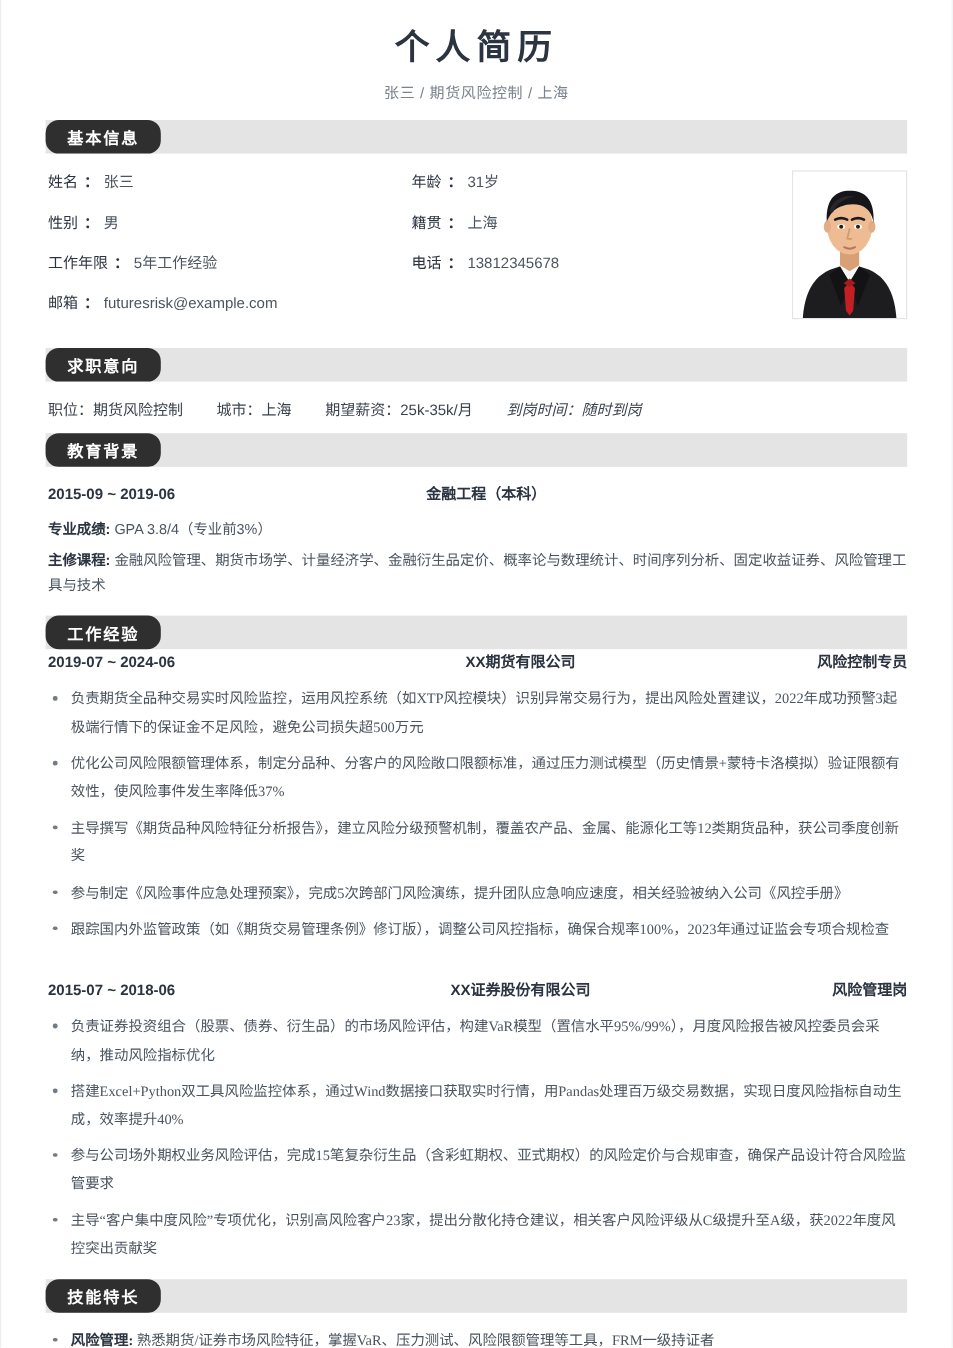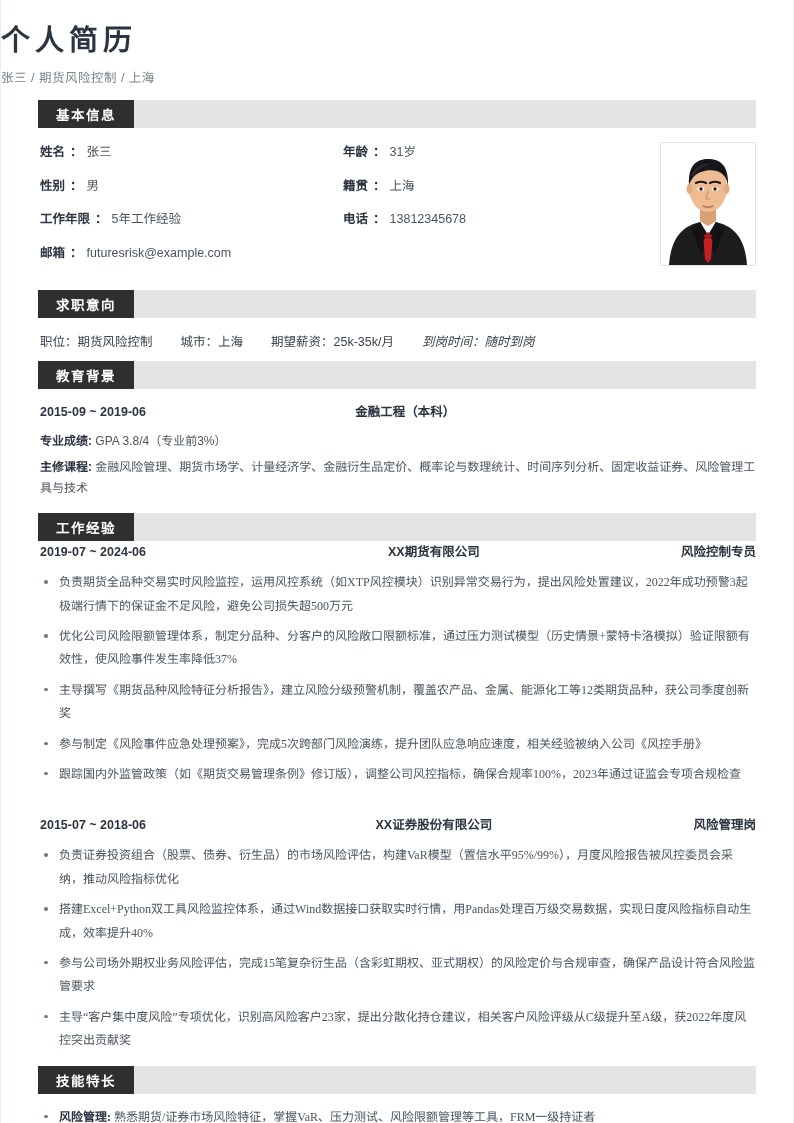--- a/index.html
+++ b/index.html
@@ -22,20 +22,21 @@
     box-sizing: border-box;
     background: #ffffff;
     border-left: 1px solid #eceef0;
     border-right: 1px solid #eceef0;
     overflow: hidden;
   }
 
   
   .doc-header {
     padding: 22px 0 14px 0;
+    text-align: center;
     border-radius: 11px;
   }
   .doc-title {
     font-size: 29px;
     font-weight: bold;
     letter-spacing: 5px;
     color: #2b3440;
     line-height: 1.25;
     margin: 0;
   }
@@ -60,20 +61,21 @@
     color: #ffffff;
     font-size: 13.5px;
     font-weight: bold;
     letter-spacing: 1.5px;
     display: flex;
     align-items: center;
     justify-content: center;
     min-width: 96px;
     padding: 0 12px;
     box-sizing: border-box;
+    border-radius: 11px;
   }
 
   
   .basic-wrap {
     display: flex;
     padding: 14px 37px 10px 37px;
     box-sizing: border-box;
   }
   .basic-fields {
     flex: 1 1 auto;
@@ -87,21 +89,21 @@
     align-items: baseline;
     font-size: 12.5px;
     line-height: 1;
     margin-bottom: 21px;
     box-sizing: border-box;
   }
   .field.col-left  { width: 305px; padding-left: 2px; }
   .field.col-right { width: 300px; }
   .field.col-full  { width: 100%; padding-left: 2px; }
   .field-label {
-    font-weight: bold;
+    font-weight: normal;
     color: #2b3440;
     white-space: nowrap;
   }
   .field-colon {
     color: #2b3440;
     font-weight: bold;
     margin: 0 4px 0 5px;
   }
   .field-value {
     color: #4b5560;

